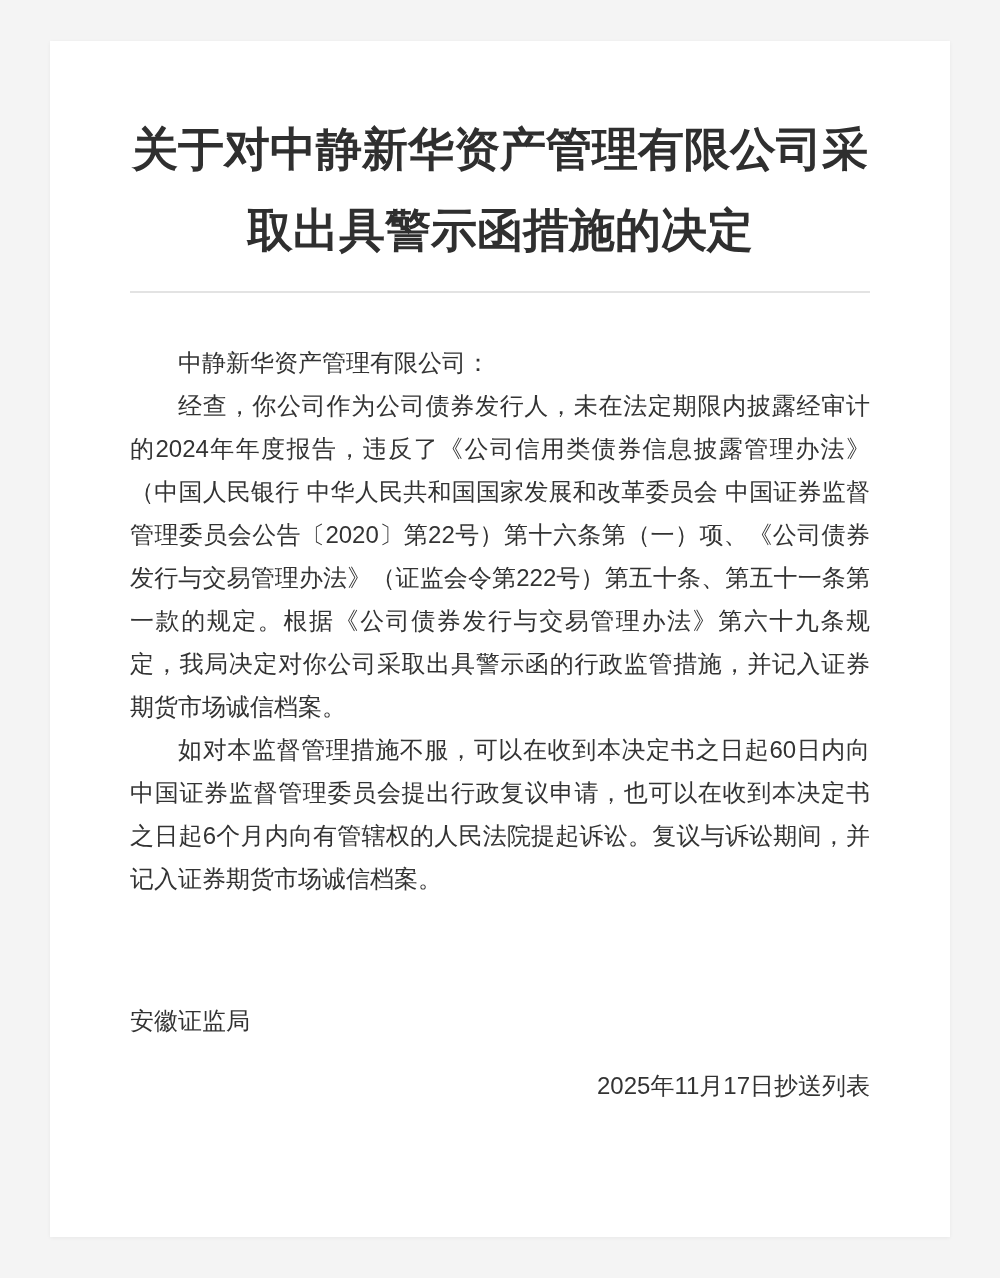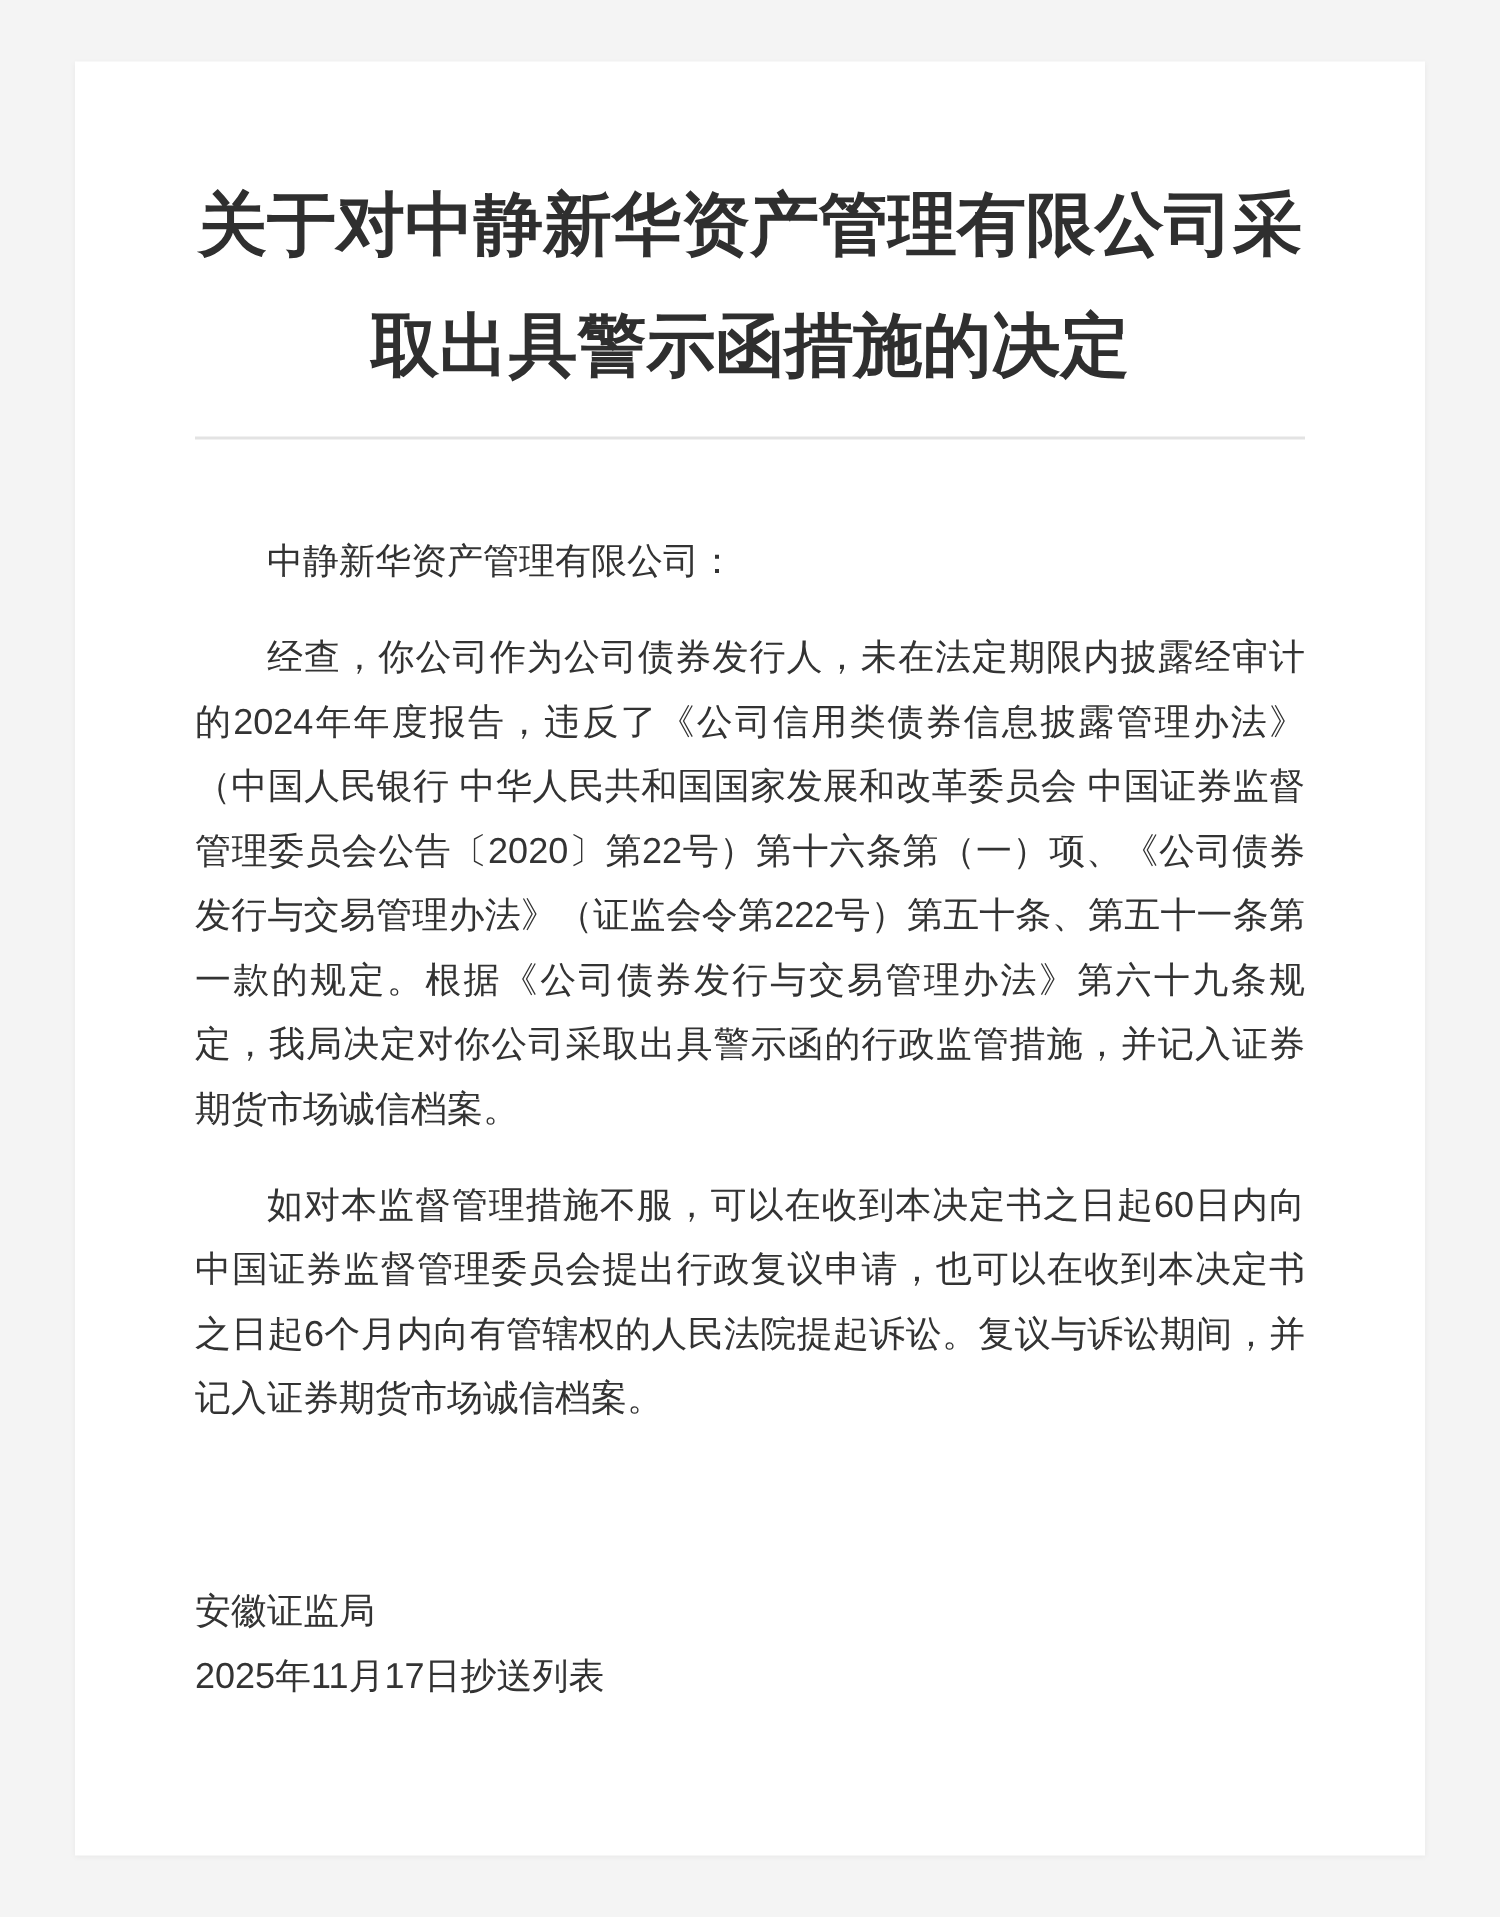--- a/index.html
+++ b/index.html
@@ -37,35 +37,35 @@
     border: none;
     border-top: 2px solid #e3e3e3;
     height: 0;
   }
   .body-text {
     color: #333333;
     font-size: 24px;
     line-height: 43px;
   }
   .salutation {
-    margin-top: 60px;
+    margin-top: 48px;
     text-indent: 2em;
   }
   .para {
-    margin-top: 21px;
     text-indent: 2em;
     text-align: justify;
     text-justify: inter-ideograph;
   }
   .signature-block {
     margin-top: 99px;
     text-align: left;
   }
   .signature-date {
-    text-align: left;
+    margin-top: 22px;
+    text-align: right;
   }
 </style>
 </head>
 <body>
 
 <div class="page">
   <div class="card">
 
     <h1 class="doc-title">关于对中静新华资产管理有限公司采取出具警示函措施的决定</h1>
 

